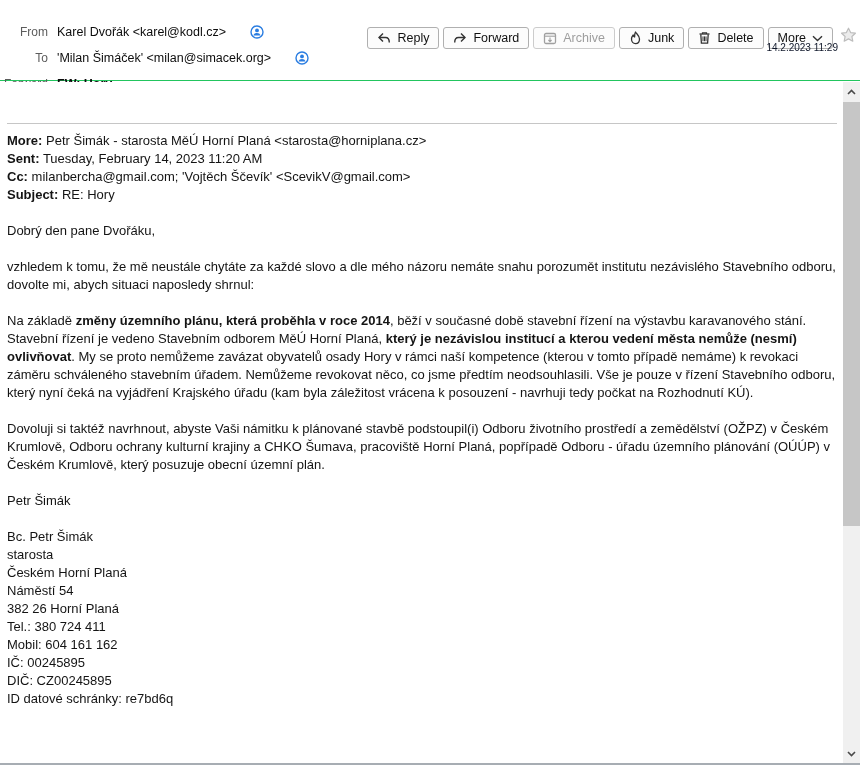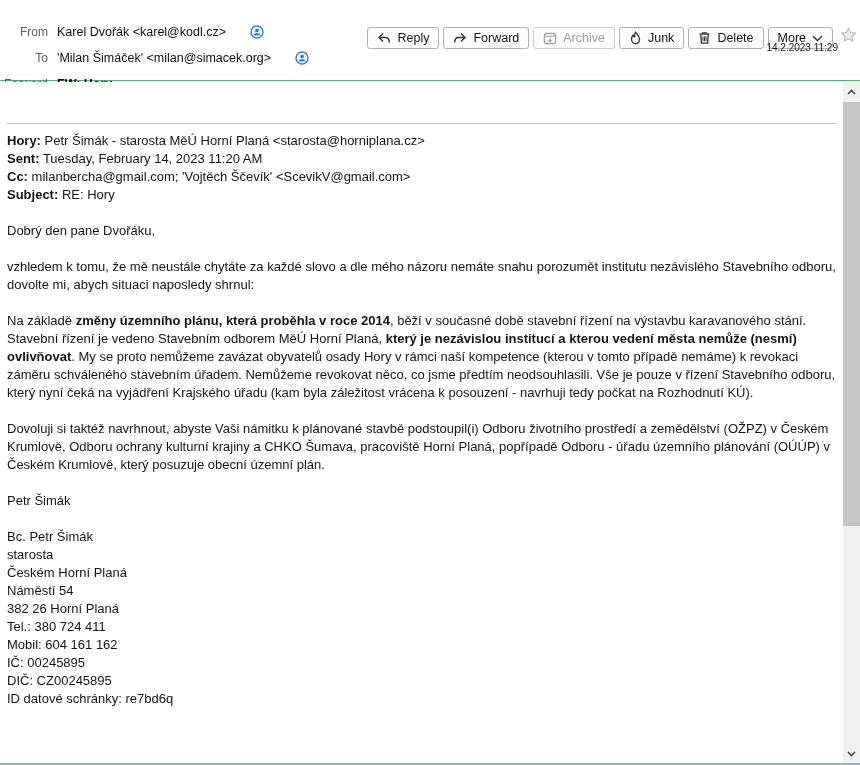--- a/index.html
+++ b/index.html
@@ -150,21 +150,21 @@
         </span>
       </div>
 
     <span class="msg-date">14.2.2023 11:29</span>
   </header>
 
   <div class="msg-body">
     <div class="msg-content">
       <hr class="divider">
       <div class="quoted-headers">
-          <div><b>Hory:</b><span> Petr Šimák - starosta MěÚ Horní Planá &lt;starosta@horniplana.cz&gt;</span></div>
+          <div><b>More:</b><span> Petr Šimák - starosta MěÚ Horní Planá &lt;starosta@horniplana.cz&gt;</span></div>
           <div><b>Sent:</b><span> Tuesday, February 14, 2023 11:20 AM</span></div>
           <div><b>Cc:</b><span> milanbercha@gmail.com; 'Vojtěch Ščevík' &lt;ScevikV@gmail.com&gt;</span></div>
           <div><b>Subject:</b><span> RE: Hory</span></div>
         </div>
       <div>
           <div class="para"><span>Dobrý den pane Dvořáku,</span></div>
           <div class="para"><span>vzhledem k tomu, že mě neustále chytáte za každé slovo a dle mého názoru nemáte snahu porozumět institutu nezávislého Stavebního odboru, dovolte mi, abych situaci naposledy shrnul:</span></div>
           <div class="para"><span>Na základě </span><b>změny územního plánu, která proběhla v roce 2014</b><span>, běží v současné době stavební řízení na výstavbu karavanového stání. Stavební řízení je vedeno Stavebním odborem MěÚ Horní Planá, </span><b>který je nezávislou institucí a kterou vedení města nemůže (nesmí) ovlivňovat</b><span>. My se proto nemůžeme zavázat obyvatelů osady Hory v rámci naší kompetence (kterou v tomto případě nemáme) k revokaci záměru schváleného stavebním úřadem. Nemůžeme revokovat něco, co jsme předtím neodsouhlasili. Vše je pouze v řízení Stavebního odboru, který nyní čeká na vyjádření Krajského úřadu (kam byla záležitost vrácena k posouzení - navrhuji tedy počkat na Rozhodnutí KÚ).</span></div>
           <div class="para"><span>Dovoluji si taktéž navrhnout, abyste Vaši námitku k plánované stavbě podstoupil(i) Odboru životního prostředí a zemědělství (OŽPZ) v Českém Krumlově, Odboru ochrany kulturní krajiny a CHKO Šumava, pracoviště Horní Planá, popřípadě Odboru - úřadu územního plánování (OÚÚP) v Českém Krumlově, který posuzuje obecní územní plán.</span></div>
           <div class="para"><span>Petr Šimák</span></div>

